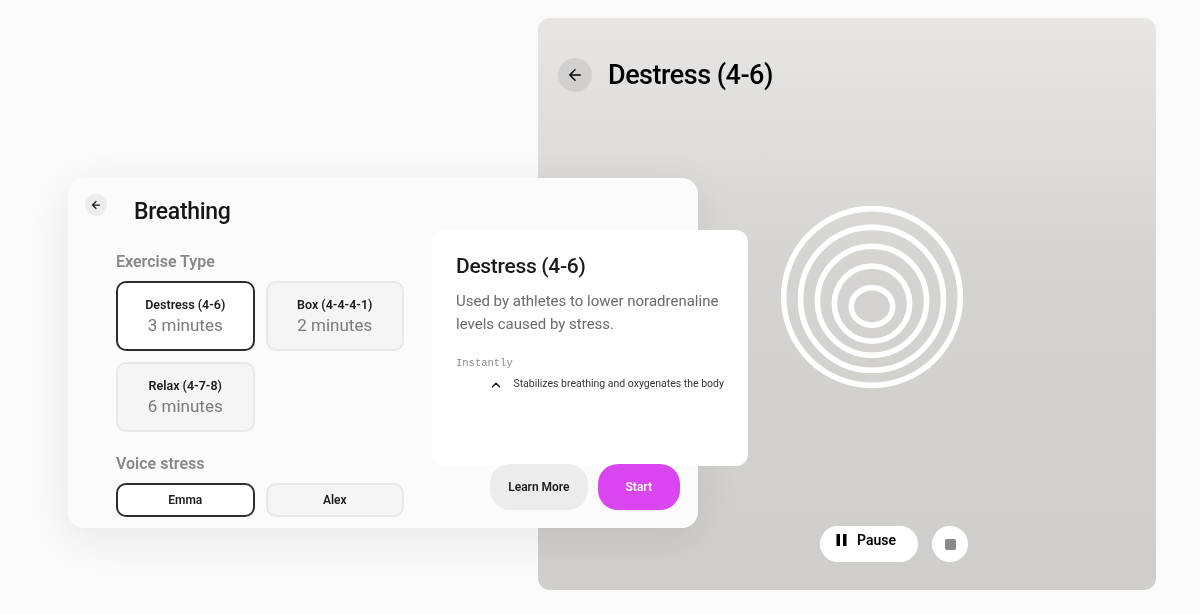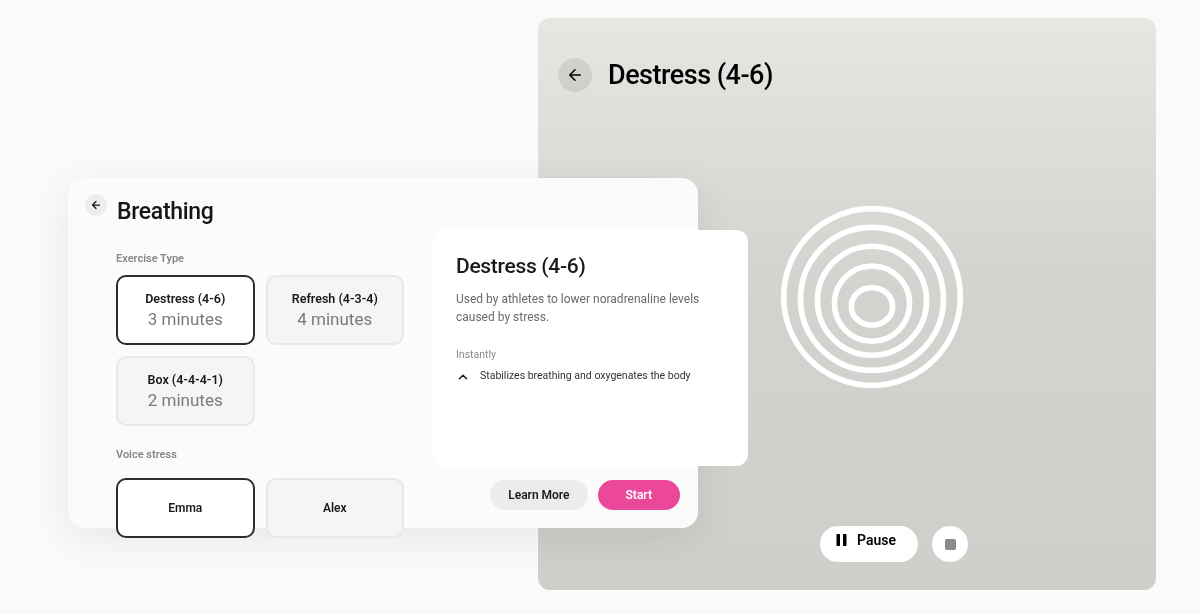--- a/index.html
+++ b/index.html
@@ -113,35 +113,35 @@
       display: flex;
       align-items: center;
       justify-content: center;
       cursor: pointer;
       z-index: 10;
     }
     
     .card-title {
       position: absolute;
       top: 198px;
-      left: 117px;
+      left: 134px;
       font-size: 23px;
       font-weight: 500;
       color: #151515;
       letter-spacing: -0.3px;
       z-index: 10;
     }
     
     .left-section {
       padding: 74px 24px 20px 48px;
       width: 360px;
     }
     
     .section-label {
-      font-size: 11px;
+      font-size: 16px;
       font-weight: 600;
       color: #888;
       margin-bottom: 10px;
     }
     
     .exercise-grid {
       display: grid;
       grid-template-columns: 1fr 1fr;
       gap: 11px;
       margin-bottom: 22px;
@@ -175,28 +175,27 @@
     
     .voice-grid {
       display: grid;
       grid-template-columns: 1fr 1fr;
       gap: 11px;
     }
     
     .voice-card {
       border: 2px solid #e8e8e8;
       border-radius: 10px;
-      padding: 21px 8px;
+      padding: 8px 8px;
       text-align: center;
       cursor: pointer;
       background: #f5f5f5;
       font-size: 12px;
       font-weight: 600;
       color: #1a1a1a;
-      margin-top: 7px;
     }
     
     .voice-card.selected {
       border-color: #2d2d2d;
       background: #fff;
     }
     
     .right-section {
       position: absolute;
       top: 52px;
@@ -210,37 +209,39 @@
     
     .detail-title {
       font-size: 21px;
       font-weight: 500;
       color: #1a1a1a;
       margin-bottom: 12px;
       letter-spacing: -0.3px;
     }
     
     .detail-desc {
-      font-size: 12px;
+      font-size: 15px;
       color: #6a6a6a;
       line-height: 1.5;
       margin-bottom: 22px;
     }
     
     .benefit-label {
       font-size: 10.5px;
       color: #8a8a8a;
       margin-bottom: 8px;
+      font-family: Liberation Mono, monospace;
     }
     
     .benefit-row {
       display: flex;
       gap: 10px;
       align-items: flex-start;
       margin-bottom: 16px;
+      justify-content: flex-end;
     }
     
     .benefit-icon {
       width: 14px;
       height: 14px;
       flex-shrink: 0;
       margin-top: 1px;
     }
     
     .benefit-text {
@@ -253,30 +254,30 @@
       position: absolute;
       bottom: 18px;
       right: 18px;
       display: flex;
       gap: 10px;
     }
     
     .btn-secondary {
       background: #ececec;
       border-radius: 20px;
-      padding: 8px 18px;
+      padding: 16px 18px;
       font-size: 12px;
       font-weight: 600;
       color: #1a1a1a;
       cursor: pointer;
       border: none;
     }
     
     .btn-primary {
-      background: #ec4899;
+      background: #d946ef;
       border-radius: 20px;
       padding: 8px 28px;
       font-size: 12px;
       font-weight: 600;
       color: #fff;
       cursor: pointer;
       border: none;
     }
   </style>
 </head>
@@ -328,26 +329,26 @@
 
 <div class="left-card">
   <div class="left-section">
     <div class="section-label">Exercise Type</div>
     <div class="exercise-grid">
       <div class="exercise-card selected">
         <div class="exercise-name">Destress (4-6)</div>
         <div class="exercise-duration">3 minutes</div>
       </div>
       <div class="exercise-card">
-        <div class="exercise-name">Refresh (4-3-4)</div>
-        <div class="exercise-duration">4 minutes</div>
+        <div class="exercise-name">Box (4-4-4-1)</div>
+        <div class="exercise-duration">2 minutes</div>
       </div>
       <div class="exercise-card">
-        <div class="exercise-name">Box (4-4-4-1)</div>
-        <div class="exercise-duration">2 minutes</div>
+        <div class="exercise-name">Relax (4-7-8)</div>
+        <div class="exercise-duration">6 minutes</div>
       </div>
     </div>
 
     <div class="section-label">Voice stress</div>
     <div class="voice-grid">
       <div class="voice-card selected">Emma</div>
       <div class="voice-card">Alex</div>
     </div>
   </div>
 

